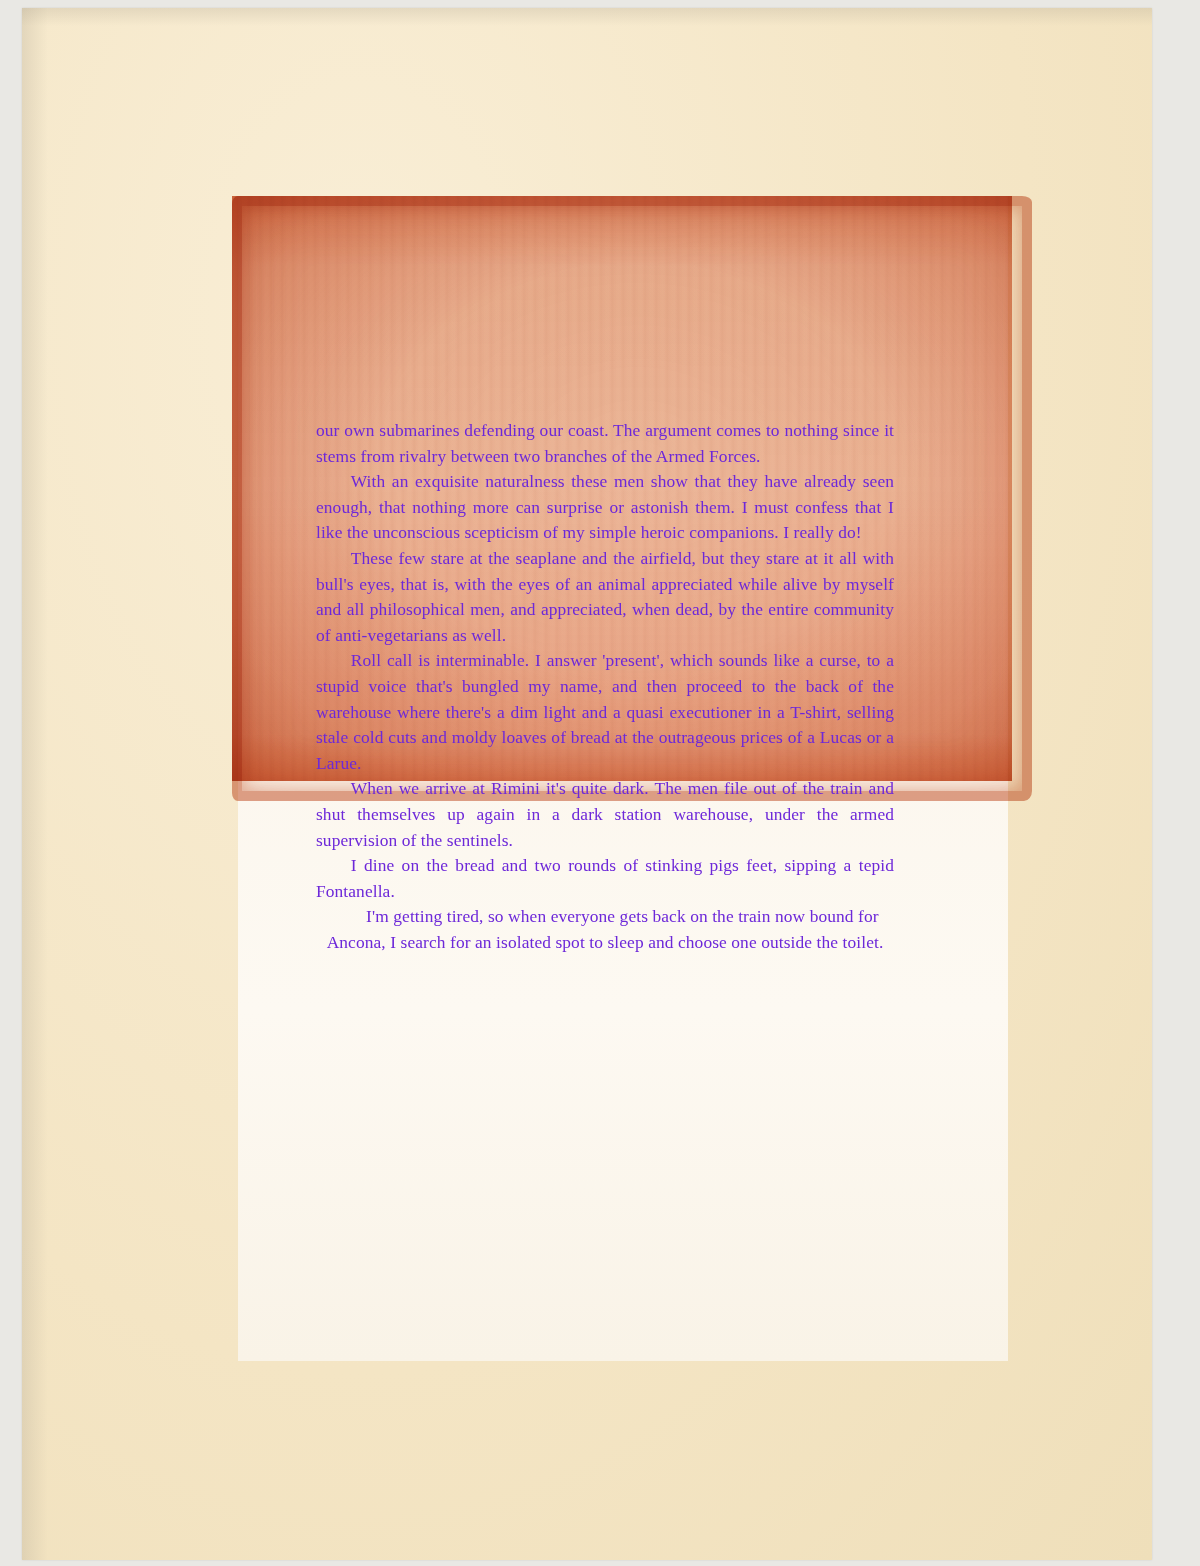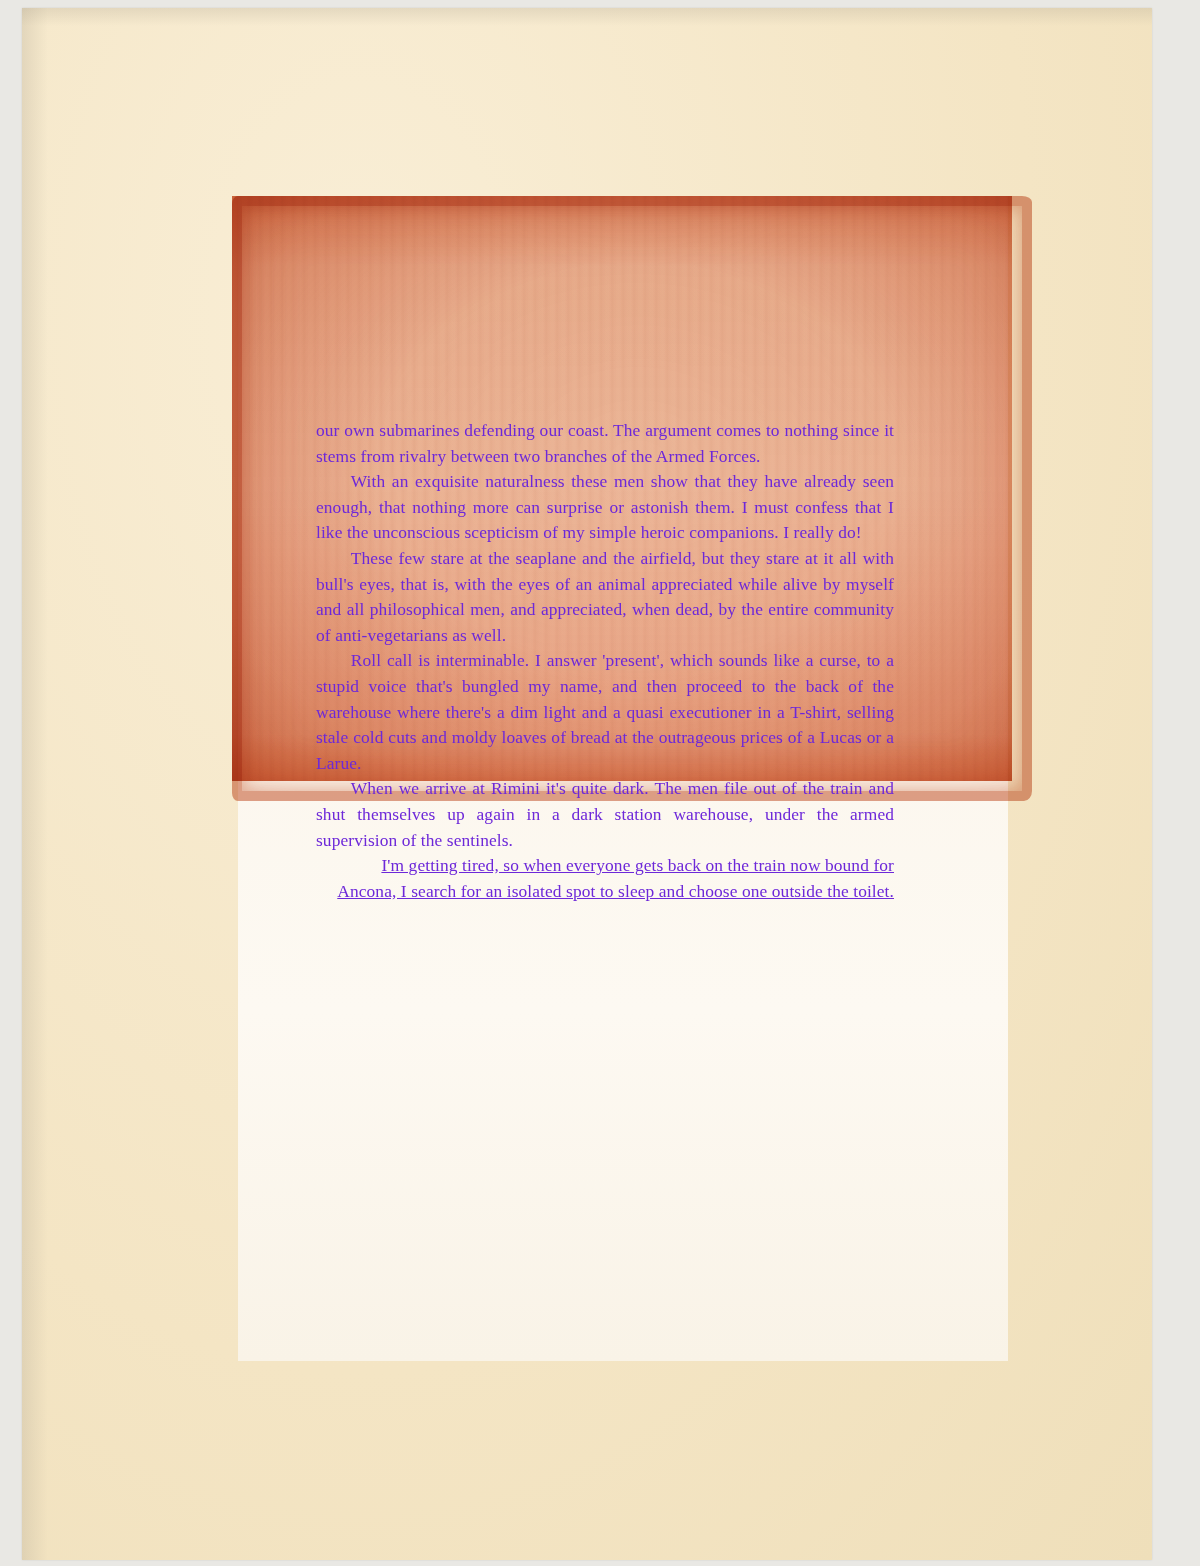--- a/index.html
+++ b/index.html
@@ -112,22 +112,21 @@
     margin-top: 46px;
   }
   .textcol p {
     margin: 0;
     text-indent: 2.0em;
   }
   .textcol p.noindent {
     text-indent: 0;
   }
   .textcol p:last-child {
-    text-align: right;
-    text-decoration: underline;
+    text-align: center;
   }
   .over-paint {
     position: relative;
     z-index: 3;
   }
 </style>
 </head>
 <body>
 
 <div id="page">
@@ -141,16 +140,17 @@
   <div class="paint-block"></div>
   <div class="paint-streaks"></div>
   <div class="paint-edge"></div>
 
   <div class="textcol over-paint">
     <p class="noindent">our own submarines defending our coast. The argument comes to nothing since it stems from rivalry between two branches of the Armed Forces.</p>
     <p>With an exquisite naturalness these men show that they have already seen enough, that nothing more can surprise or astonish them. I must confess that I like the unconscious scepticism of my simple heroic companions. I really do!</p>
     <p>These few stare at the seaplane and the airfield, but they stare at it all with bull's eyes, that is, with the eyes of an animal appreciated while alive by myself and all philosophical men, and appreciated, when dead, by the entire community of anti-vegetarians as well.</p>
     <p>Roll call is interminable. I answer 'present', which sounds like a curse, to a stupid voice that's bungled my name, and then proceed to the back of the warehouse where there's a dim light and a quasi executioner in a T-shirt, selling stale cold cuts and moldy loaves of bread at the outrageous prices of a Lucas or a Larue.</p>
     <p>When we arrive at Rimini it's quite dark. The men file out of the train and shut themselves up again in a dark station warehouse, under the armed supervision of the sentinels.</p>
+    <p>I dine on the bread and two rounds of stinking pigs feet, sipping a tepid Fontanella.</p>
     <p>I'm getting tired, so when everyone gets back on the train now bound for Ancona, I search for an isolated spot to sleep and choose one outside the toilet.</p>
   </div>
 
 </div>
 
 </body></html>

